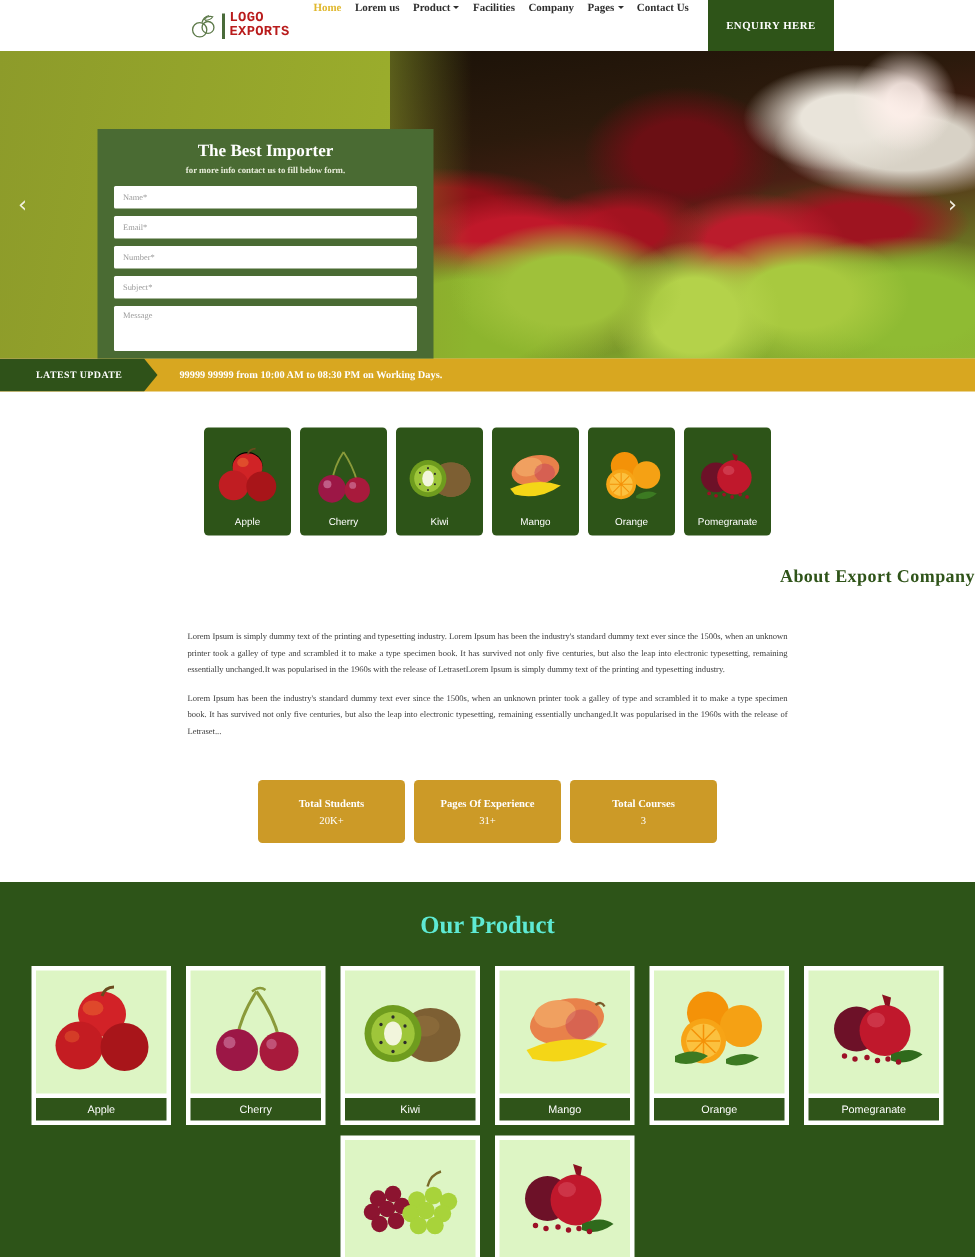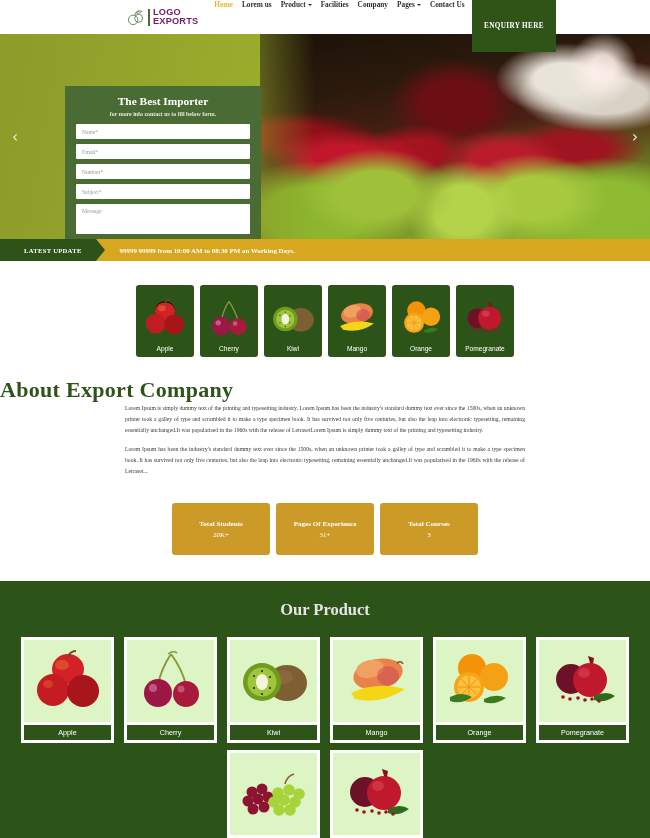--- a/index.html
+++ b/index.html
@@ -23,22 +23,22 @@
   .logo-wrap {
     display: flex;
     align-items: center;
     margin-left: 126px;
     gap: 3px;
   }
   .logo-mark { width: 19px; height: 19px; display: block; }
   .logo-divider { width: 2px; height: 17px; background: #4a6b3a; }
   .logo-text {
     line-height: 8.6px;
-    color: #701a75;
-    font-family: Liberation Sans, sans-serif;
+    color: #b91c1c;
+    font-family: Liberation Mono, monospace;
     letter-spacing: 0.2px;
   }
   .logo-text span { display: block; font-size: 9.2px; font-weight: 700; }
 
   .nav {
     display: flex;
     align-items: flex-start;
     gap: 9px;
     margin-left: 16px;
     font-size: 7.3px;
@@ -59,21 +59,21 @@
     width: 0; height: 0;
     border-left: 2.3px solid transparent;
     border-right: 2.3px solid transparent;
     border-top: 2.8px solid #2f2f2f;
     display: inline-block;
   }
   .enquiry-btn {
     position: absolute;
     right: 94px;
     top: 0;
-    height: 52px;
+    height: 34px;
     width: 84px;
     background: #2e5418;
     color: #ffffff;
     font-size: 7.2px;
     font-weight: 700;
     letter-spacing: 0.35px;
     display: flex;
     align-items: center;
     justify-content: center;
     border: none;
@@ -124,21 +124,21 @@
     z-index: 12;
     user-select: none;
     font-family: "DejaVu Sans", sans-serif;
   }
   .hero-arrow.left { left: 12px; }
   .hero-arrow.right { right: 12px; }
 
   .form-card {
     position: absolute;
     left: 65px; top: 52px;
-    width: 196px;
+    width: 224px;
     background: #4a6b33;
     padding: 9px 11px 13px 11px;
     z-index: 10;
   }
   .form-title {
     color: #ffffff;
     font-size: 11.4px;
     font-weight: 700;
     text-align: center;
     margin-bottom: 4px;
@@ -231,26 +231,26 @@
   }
   .cat-label {
     color: #ffffff;
     font-size: 6.6px;
     font-family: "Liberation Sans", sans-serif;
   }
 
   
   .about { background: #ffffff; padding: 0 0 8px 0; }
   .about-title {
-    text-align: left;
+    text-align: right;
     color: #2f5419;
-    font-size: 22px;
+    font-size: 12px;
     font-weight: 700;
     letter-spacing: 0.3px;
-    margin-bottom: 0;
+    margin-bottom: 28px;
     font-family: "Liberation Serif", serif;
   }
   .about-body {
     width: 400px;
     margin: 0 auto;
     color: #3a3a3a;
     font-size: 5.7px;
     line-height: 11.2px;
     text-align: justify;
   }
@@ -259,41 +259,41 @@
   
   .stats {
     display: flex;
     justify-content: center;
     gap: 6px;
     padding: 18px 0 26px 0;
     background: #ffffff;
   }
   .stat-box {
     width: 98px;
-    height: 52px;
+    height: 42px;
     background: #cc9a27;
     border-radius: 3px;
     display: flex;
     flex-direction: column;
     align-items: center;
     justify-content: center;
     gap: 3px;
     cursor: pointer;
   }
   .stat-label { color: #ffffff; font-size: 7.1px; font-weight: 700; }
   .stat-value { color: #ffffff; font-size: 7.1px; font-weight: 400; }
 
   
   .products {
     background: #2d5418;
     padding: 19px 0 0 0;
   }
   .products-title {
     text-align: center;
-    color: #e5e5e5;
+    color: #5eead4;
     font-size: 16.5px;
     font-weight: 700;
     margin-bottom: 17px;
     font-family: "Liberation Serif", serif;
   }
   .prod-grid {
     display: flex;
     flex-wrap: wrap;
     justify-content: center;
     gap: 7px 10px;

